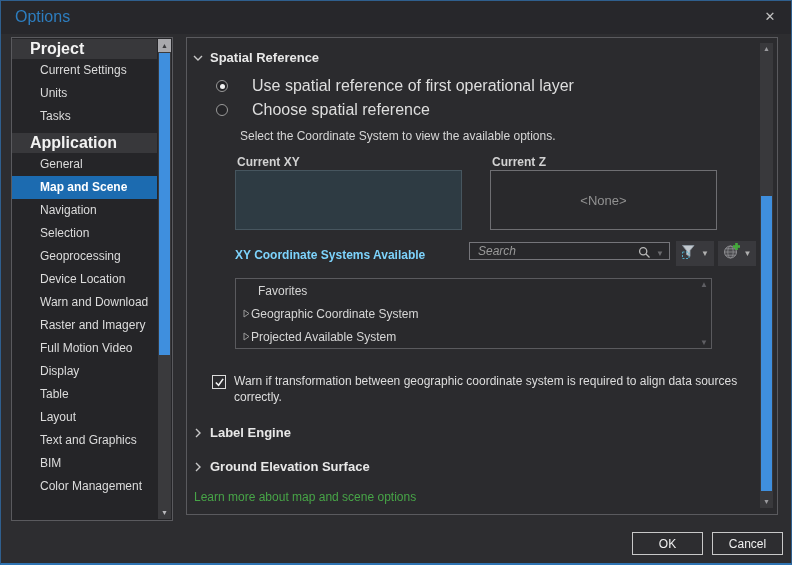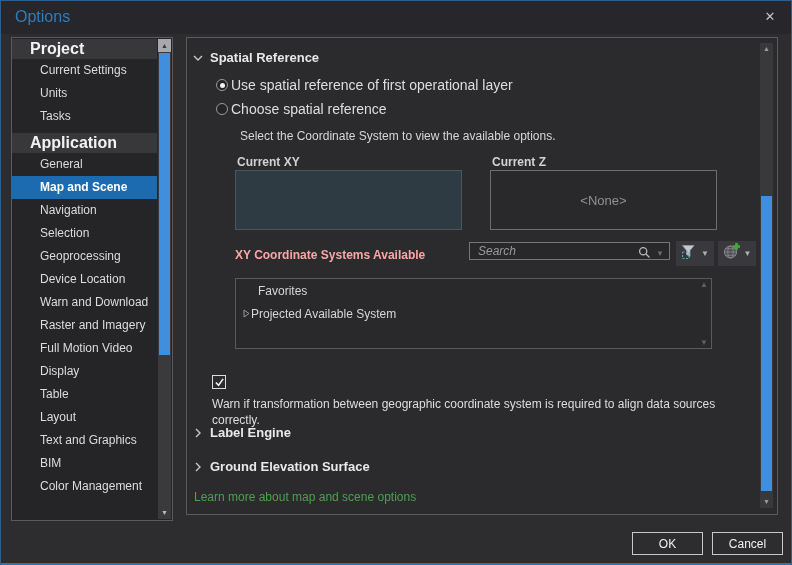--- a/index.html
+++ b/index.html
@@ -40,58 +40,58 @@
     color:#b9b9bd; font-size:7px; text-align:center; line-height:13px; }
 
   
   .main { position:absolute; left:185px; top:36px; width:592px; height:478px;
     background:#2b2b2e; border:1px solid #5a5a5e; }
 
   .section-header { position:absolute; display:flex; align-items:center; gap:7px;
     color:#e8e8e8; font-size:13px; font-weight:600; }
   .chev { display:inline-flex; width:10px; }
 
-  .radio-row { position:absolute; display:flex; align-items:center; gap:3px;
-    color:#dedede; font-size:14px; }
+  .radio-row { position:absolute; display:flex; align-items:center; gap:24px;
+    color:#dedede; font-size:16px; }
   .radio { width:12px; height:12px; border-radius:50%; border:1px solid #9a9a9a;
     background:#242427; position:relative; flex:0 0 auto; }
   .radio.checked::after { content:""; position:absolute; left:2.5px; top:2.5px;
     width:5px; height:5px; border-radius:50%; background:#f2f2f2; }
 
   .hint { position:absolute; color:#d6d6d6; font-size:12px; }
   .field-label { position:absolute; color:#d2d2d2; font-size:12px;font-weight:bold; }
 
   .xy-box { position:absolute; left:48px; top:132px; width:227px; height:60px;
     background:#2e3b43; border:1px solid #47565f; }
   .z-box  { position:absolute; left:303px; top:132px; width:227px; height:60px;
     background:#29292c; border:1px solid #6e6e72; display:flex; align-items:center; justify-content:center;
     color:#919191; font-size:13px; }
 
-  .avail-label { position:absolute; left:48px; top:210px; color:#fca5a5; font-size:12px; font-weight:bold; }
+  .avail-label { position:absolute; left:48px; top:210px; color:#7dd3fc; font-size:12px; font-weight:bold; }
 
   .search-wrap { position:absolute; left:282px; top:203px; width:201px; height:18px; }
   .search-wrap input { width:100%; height:100%; background:#28282b; border:1px solid #75757a;
     color:#cccccc; font-size:12px; padding:0 40px 0 8px; font-family:"Liberation Sans",sans-serif; outline:none; }
   .search-wrap input::placeholder { font-style:italic; color:#9a9a9a; }
   .search-icons { position:absolute; right:6px; top:0; height:25px; display:flex; align-items:center; gap:5px; }
   .mini-caret { color:#6a6a6e; font-size:8px; }
 
   .tool-btn { position:absolute; top:203px; width:38px; height:25px; background:#39393d;
     display:flex; align-items:center; justify-content:center; gap:4px; }
   .tool-btn .mini-caret { color:#b0b0b0; }
 
   .coord-list { position:absolute; left:48px; top:240px; width:477px; height:71px;
     background:#29292c; border:1px solid #5a5a5e;text-align:right; }
   .coord-row { height:23px; display:flex; align-items:center; color:#d6d6d6; font-size:12px; }
   .coord-row .tri { width:15px; padding-left:7px; display:inline-flex; }
   .coord-row .no-tri { width:22px; }
   .list-up { position:absolute; right:3px; top:1px; color:#5f5f64; font-size:8px; }
   .list-down { position:absolute; right:3px; bottom:1px; color:#5f5f64; font-size:8px; }
 
-  .check-row { position:absolute; left:25px; top:336px; display:flex; gap:8px;flex-direction:column; }
+  .check-row { position:absolute; left:25px; top:336px; display:flex; gap:8px; }
   .checkbox { width:14px; height:14px; border:1px solid #dcdcdc; background:#2b2b2e;
     display:flex; align-items:center; justify-content:center; flex:0 0 auto; margin-top:1px; }
   .warn-text { width:508px; color:#dedede; font-size:12px; line-height:15.5px; }
 
   .learn-link { position:absolute; left:7px; top:452px; color:#47a447; font-size:12px; }
 
   
   .main-scroll { position:absolute; top:5px; bottom:6px; right:4px; width:13px; background:#39393c; }
   .main-scroll .up-btn { position:absolute; top:0; left:0; width:13px; height:12px;
     color:#9a9a9e; font-size:7px; text-align:center; line-height:12px; }
@@ -220,20 +220,28 @@
       <div class="coord-row">
         <span class="no-tri"></span>
         <span>Favorites</span>
       </div>
       <div class="coord-row">
         <span class="tri">
           <svg width="7" height="9" viewBox="0 0 7 9">
               <path d="M1,1 L6,4.5 L1,8 Z" fill="none" stroke="#9a9a9a" stroke-width="1"></path>
             </svg>
         </span>
+        <span>Geographic Coordinate System</span>
+      </div>
+      <div class="coord-row">
+        <span class="tri">
+          <svg width="7" height="9" viewBox="0 0 7 9">
+              <path d="M1,1 L6,4.5 L1,8 Z" fill="none" stroke="#9a9a9a" stroke-width="1"></path>
+            </svg>
+        </span>
         <span>Projected Available System</span>
       </div>
       <div class="list-up">▲</div>
       <div class="list-down">▼</div>
     </div>
 
     <div class="check-row">
       <span class="checkbox">
         <svg width="11" height="11" viewBox="0 0 12 12">
             <polyline points="2,6 5,9 10,2" fill="none" stroke="#f2f2f2" stroke-width="1.7"></polyline>

